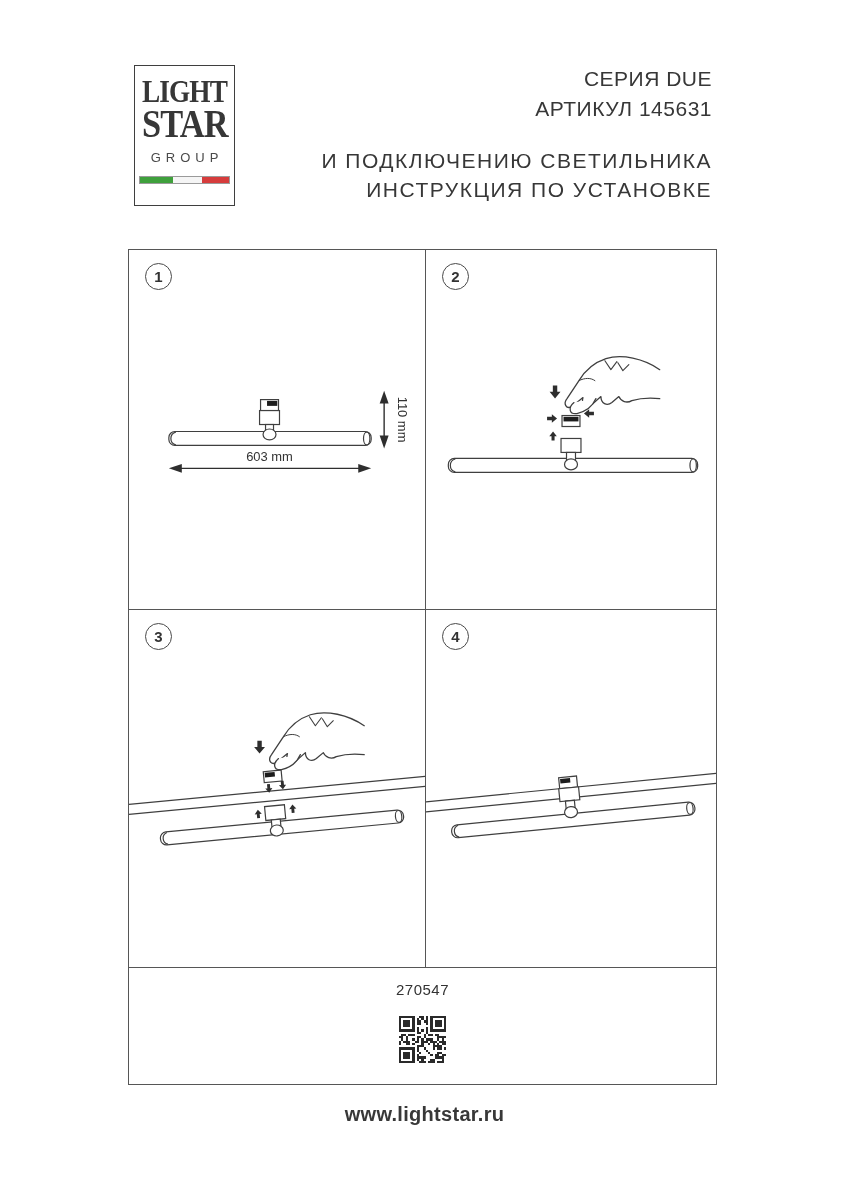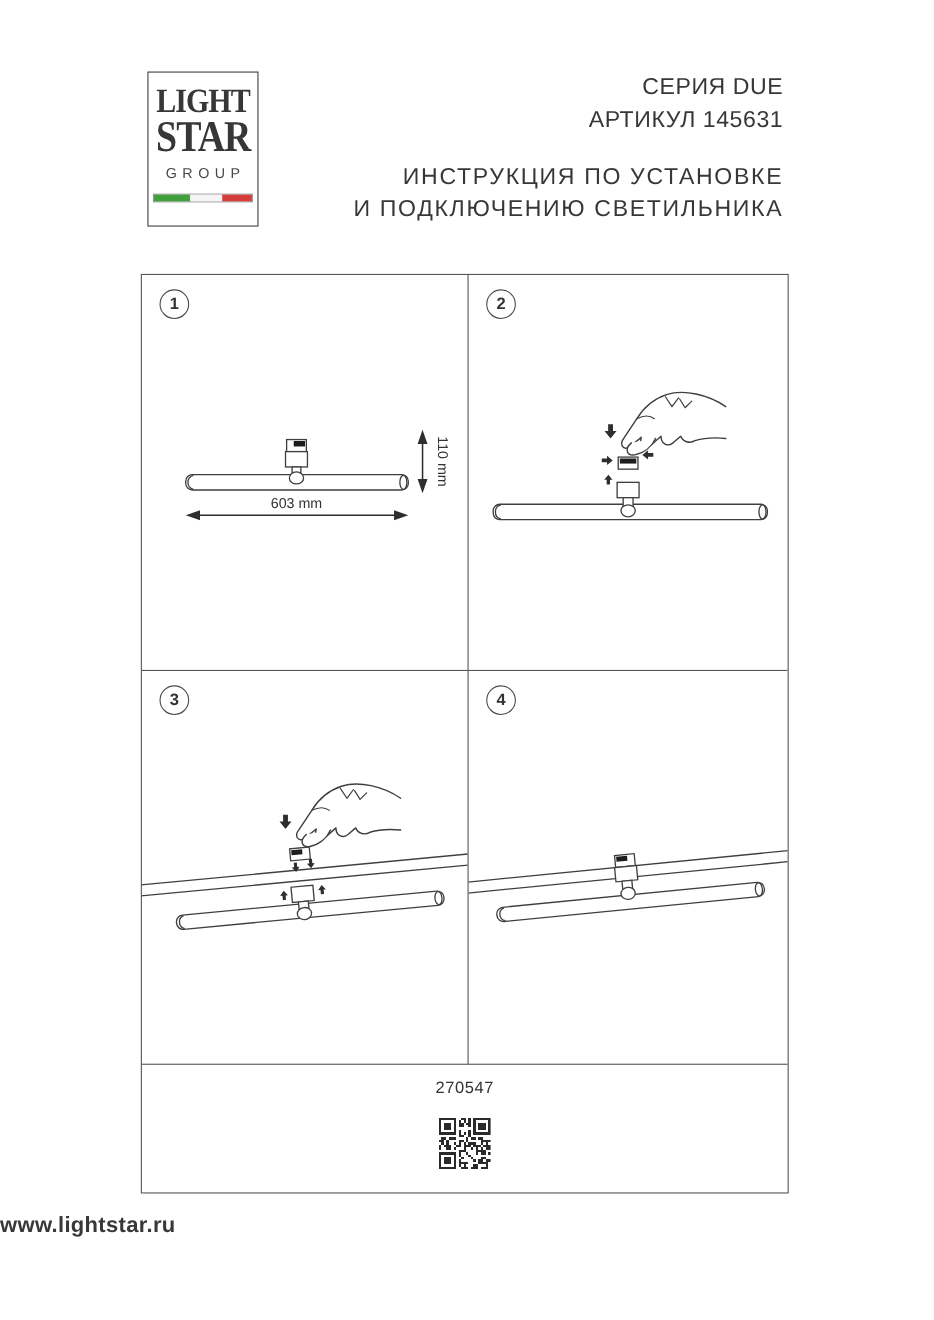--- a/index.html
+++ b/index.html
@@ -55,21 +55,21 @@
     font-size:15px;font-weight:bold;color:#333;background:#fff;z-index:2;
   }
   .footer-cell{
     grid-column:1 / 3;display:flex;flex-direction:column;align-items:center;
     justify-content:flex-start;padding-top:13px;
   }
   .artikul-small{font-size:15px;letter-spacing:.5px;color:#333;margin-bottom:18px;}
   .qr{width:47px;height:47px;display:block;}
   
   .site{
-    position:absolute;left:0;top:1103px;width:100%;text-align:left;
+    position:absolute;left:0;top:1103px;width:100%;text-align:center;
     font-size:20px;font-weight:bold;letter-spacing:.3px;color:#383838;
   }
   svg text{font-family:"Liberation Sans",sans-serif;fill:#333;}
   .defs-holder{position:absolute;width:0;height:0;overflow:hidden;}
 </style>
 </head>
 <body>
 
 <svg class="defs-holder" aria-hidden="true">
   <defs>
@@ -97,22 +97,22 @@
     <span style="width:30%;background:#d63c3c"></span>
   </div>
 </div>
 
 <div class="hdr hdr-top">
   <div>СЕРИЯ DUE</div>
   <div>АРТИКУЛ 145631</div>
 </div>
 
 <div class="hdr hdr-title">
+  <div>И ПОДКЛЮЧЕНИЮ СВЕТИЛЬНИКА</div>
   <div>ИНСТРУКЦИЯ ПО УСТАНОВКЕ</div>
-  <div>И ПОДКЛЮЧЕНИЮ СВЕТИЛЬНИКА</div>
 </div>
 
 <div class="itable">
 
   <div class="cell br bb">
     <div class="badge">1</div>
     <svg class="scene" viewBox="0 0 297 360">
       <g stroke="#3f3f3f" stroke-width="1.2" fill="#ffffff">
 
         <rect x="40" y="182" width="203" height="14" rx="6"></rect>

